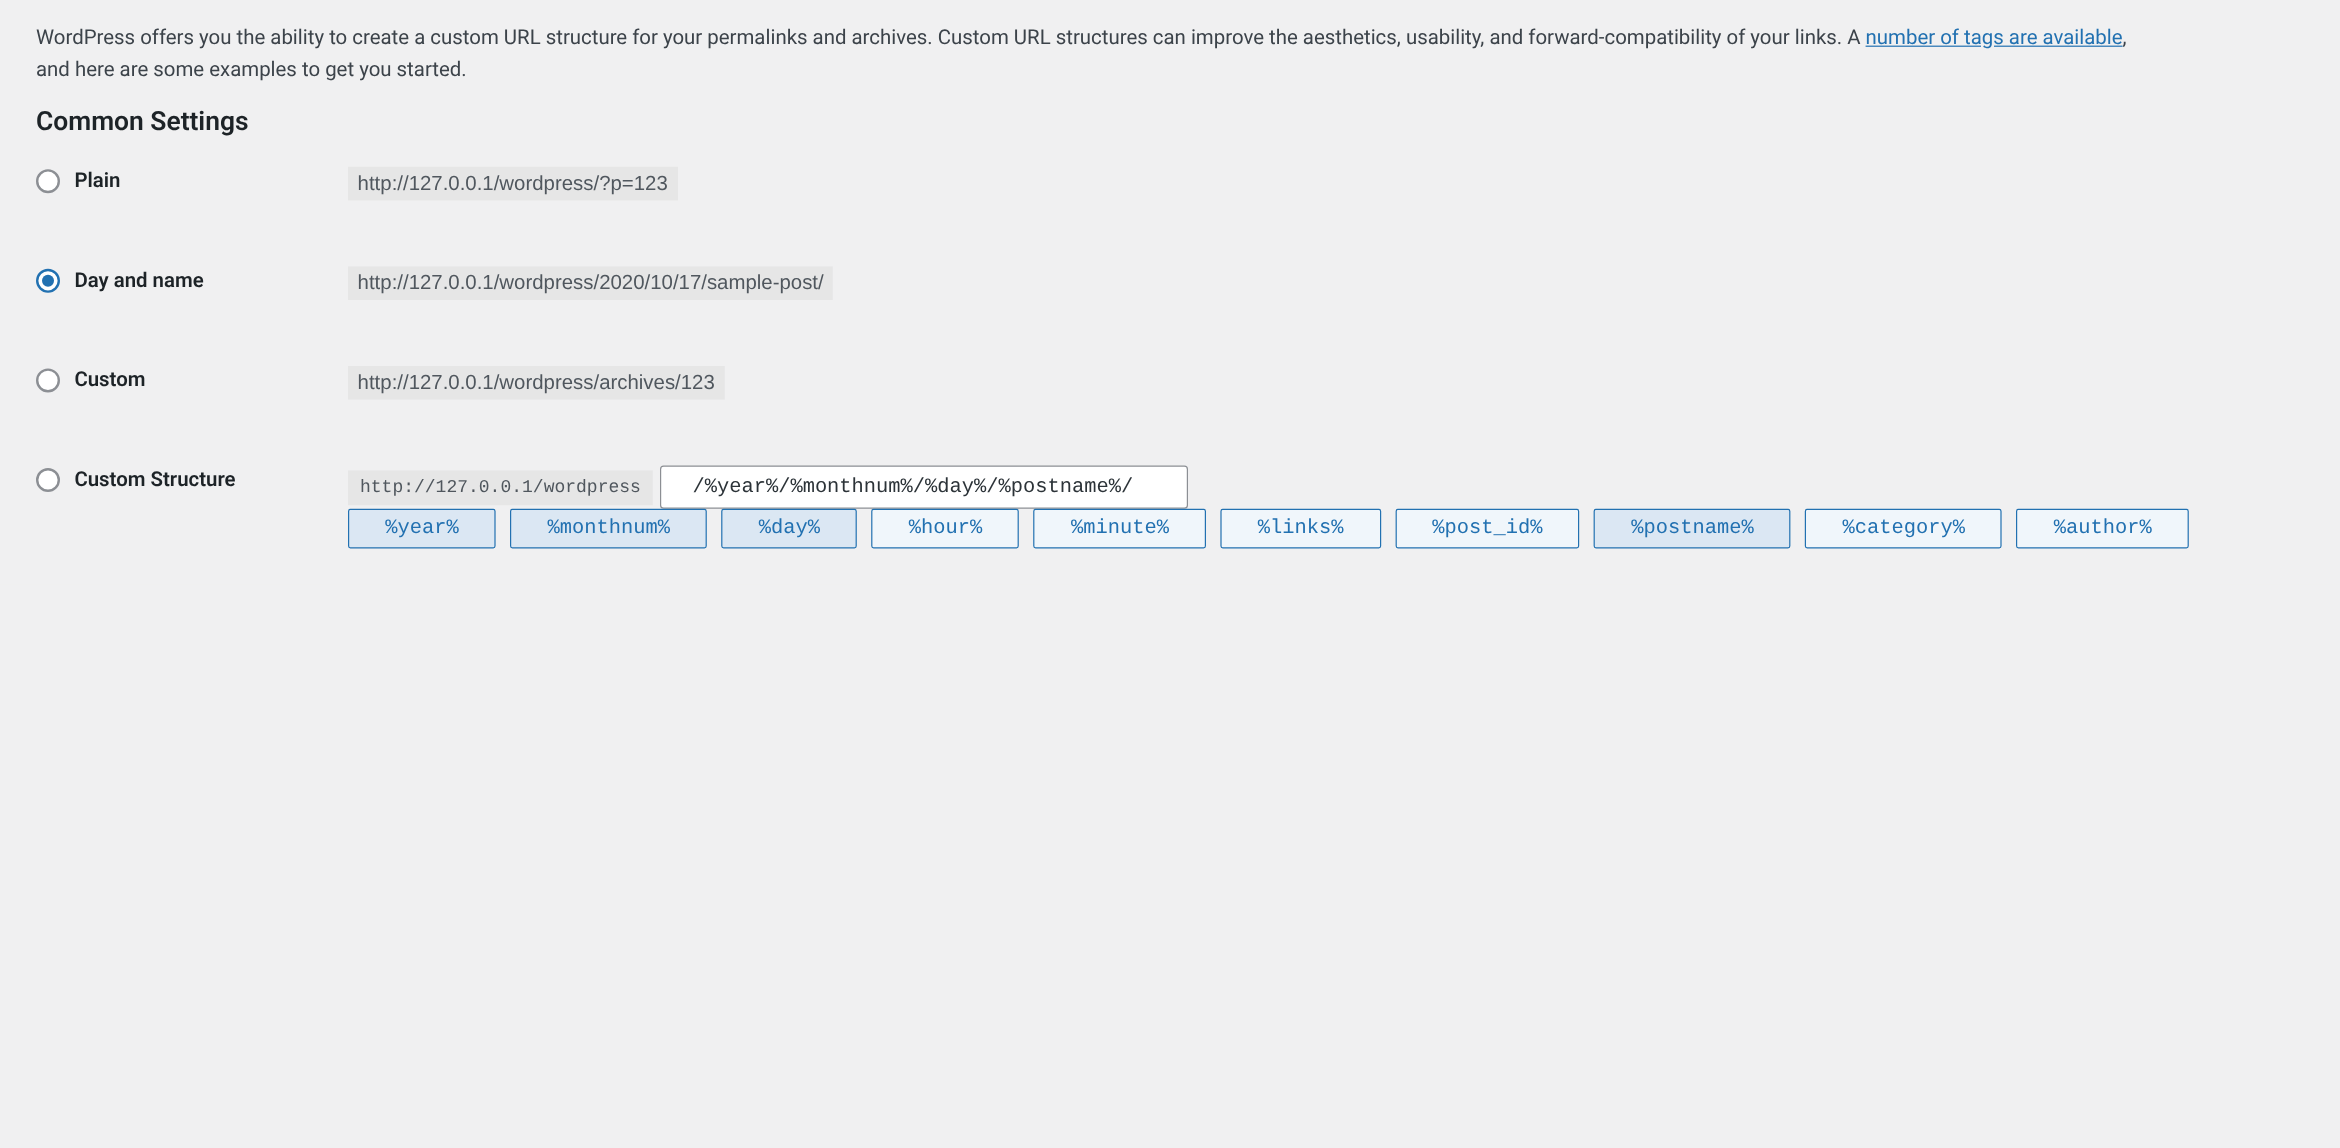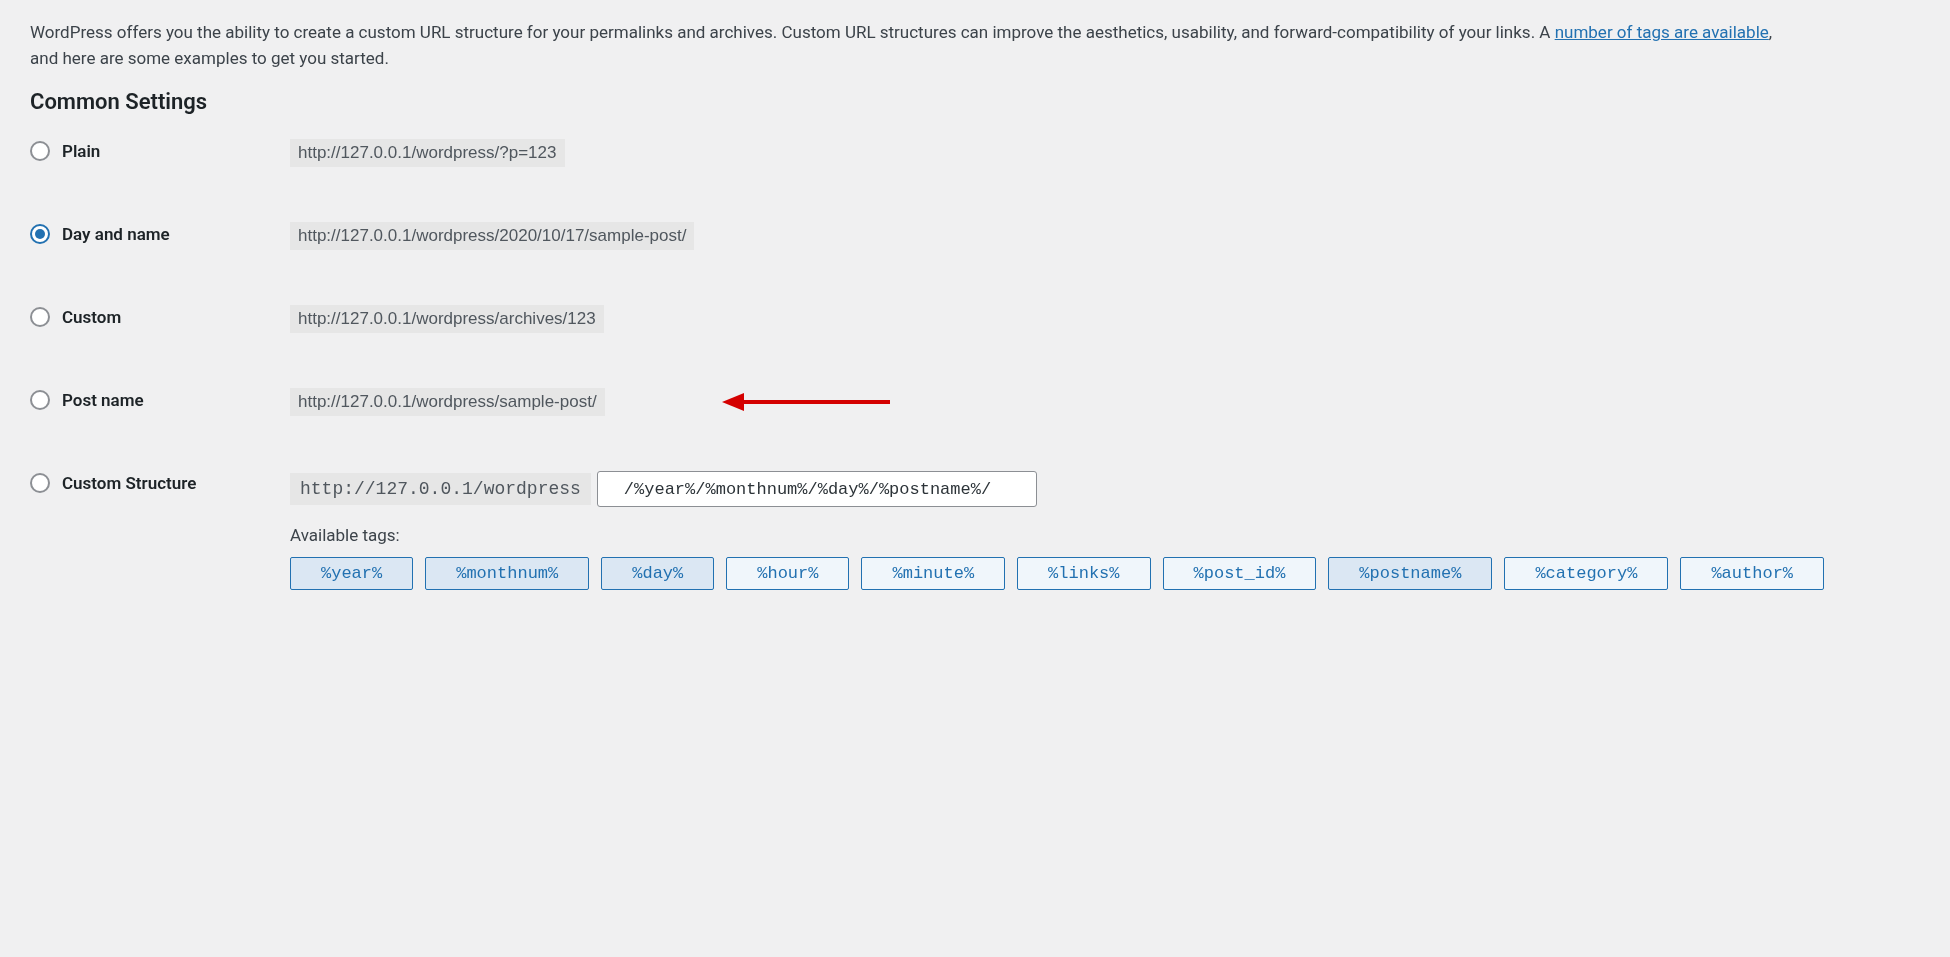--- a/index.html
+++ b/index.html
@@ -98,21 +98,21 @@
   .custom-row .custom-line {
     display: flex;
     align-items: center;
     gap: 0;
   }
   .custom-row code.prefix {
     font-family: Consolas, Monaco, "Courier New", monospace;
     background: #e6e6e6;
     color: #50575e;
     padding: 6px 10px;
-    font-size: 18px;
+    font-size: 15px;
     white-space: nowrap;
   }
   input.custom-input {
     font-family: Consolas, Monaco, "Courier New", monospace;
     font-size: 17px;
     padding: 5px 26px;
     border: 1px solid #8c8f94;
     border-radius: 3px;
     background: #fff;
     color: #2c3338;
@@ -180,43 +180,32 @@
         </div>
         <div class="value-col"><code class="example">http://127.0.0.1/wordpress/2020/10/17/sample-post/</code></div>
       </div>
       <div class="option-row">
         <div class="label-col">
           <input type="radio" name="permalink" id="radio-numeric" style="">
           <label class="label-text" for="radio-numeric">Custom</label>
         </div>
         <div class="value-col"><code class="example">http://127.0.0.1/wordpress/archives/123</code></div>
       </div>
-      <div class="option-row">
-        <div class="label-col">
-          <input type="radio" name="permalink" id="radio-post-name" style="">
-          <label class="label-text" for="radio-post-name">Post name</label>
-        </div>
-        <div class="value-col"><code class="example">http://127.0.0.1/wordpress/sample-post/</code><svg width="170" height="30" class="arrow-annot">
-            <line x1="170" y1="15" x2="20" y2="15" stroke="#d40000" stroke-width="4"></line>
-            <polygon points="2,15 24,6 24,24" fill="#d40000"></polygon>
-          </svg></div>
-      </div>
     </div>
 
   <div class="option-row custom-row">
     <div class="label-col">
       <input type="radio" name="permalink" id="radio-custom" style="">
       <label class="label-text" for="radio-custom">Custom Structure</label>
     </div>
     <div class="value-col">
       <div class="custom-line">
         <code class="prefix">http://127.0.0.1/wordpress</code>
         <input type="text" class="custom-input" value="/%year%/%monthnum%/%day%/%postname%/" style="">
       </div>
-      <div class="available-tags-label">Available tags:</div>
       <div class="tag-row" id="tag-row">
           <button type="button" class="tag-btn selected">%year%</button>
           <button type="button" class="tag-btn selected">%monthnum%</button>
           <button type="button" class="tag-btn selected">%day%</button>
           <button type="button" class="tag-btn">%hour%</button>
           <button type="button" class="tag-btn">%minute%</button>
           <button type="button" class="tag-btn">%links%</button>
           <button type="button" class="tag-btn">%post_id%</button>
           <button type="button" class="tag-btn selected">%postname%</button>
           <button type="button" class="tag-btn">%category%</button>

